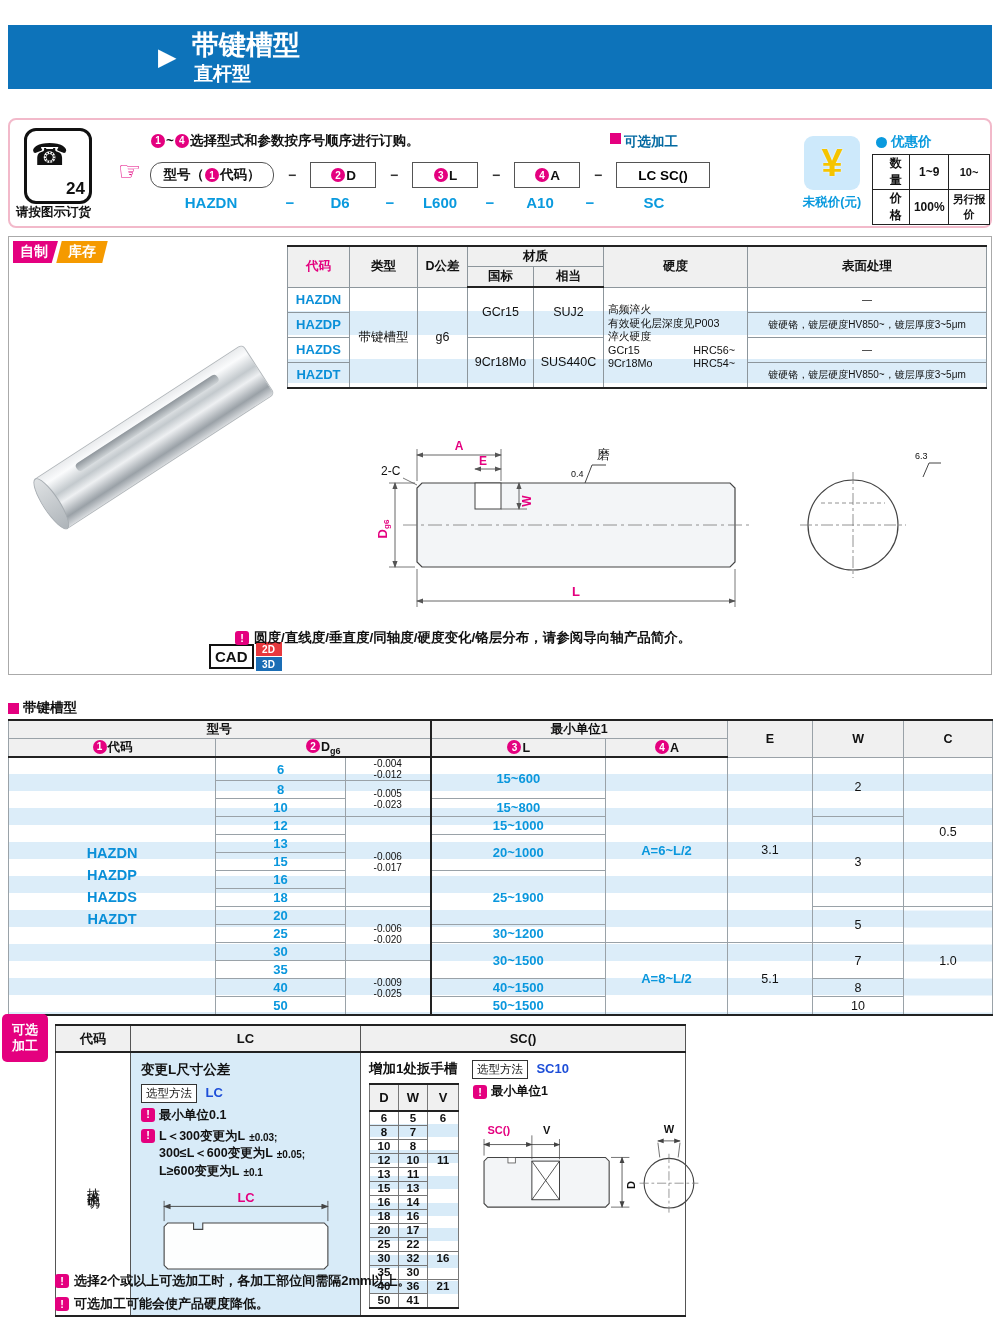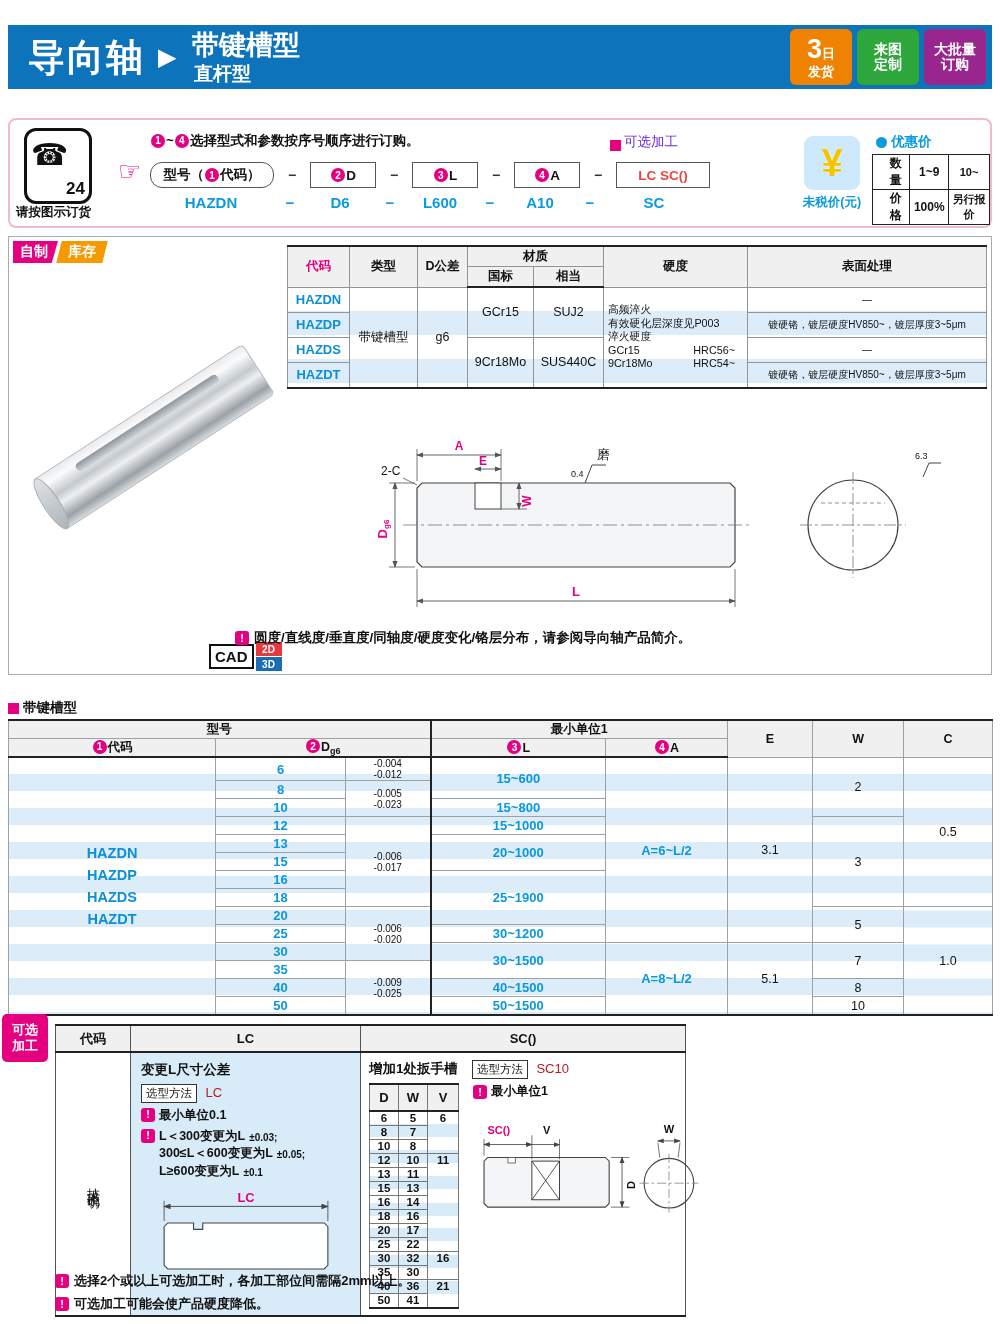--- a/index.html
+++ b/index.html
@@ -28,23 +28,23 @@
   .phone-glyph{left:4px;top:6px;font-size:30px;color:#111;}
   .phone-24{right:4px;bottom:2px;font-size:17px;font-weight:bold;color:#111;}
   .phone-cap{left:6px;top:84px;width:110px;font-size:12.5px;font-weight:bold;color:#111;}
   .finger{left:108px;top:36px;font-size:26px;color:#e4007f;font-weight:bold;}
   .instr{left:140px;top:12px;font-size:13.5px;font-weight:bold;color:#111;}
   .nc{display:inline-flex;width:14px;height:14px;border-radius:50%;background:#e4007f;color:#fff;
       font-size:10px;font-weight:bold;align-items:center;justify-content:center;vertical-align:1px;margin:0 1px;}
   .boxrow{left:140px;top:42px;display:flex;align-items:center;}
   .obox{height:24px;border:1.5px solid #555;display:flex;align-items:center;justify-content:center;
         font-size:13.5px;font-weight:bold;background:#fff;}
-  .obox.b1{width:122px;border-radius:12px;} .obox.bs{width:64px;} .obox.b5{width:92px;color:#ef4444;}
+  .obox.b1{width:122px;border-radius:12px;} .obox.bs{width:64px;} .obox.b5{width:92px;color:#000000;}
   .odash{width:36px;text-align:center;font-size:14px;font-weight:bold;color:#333;}
-  .optlabel{left:600px;top:13px;font-size:13.5px;font-weight:normal;color:#6d28d9;display:flex;align-items:flex-end;gap:3px;}
+  .optlabel{left:600px;top:13px;font-size:13.5px;font-weight:bold;color:#0369a1;display:flex;align-items:flex-start;gap:3px;}
   .sq{display:inline-block;width:11px;height:11px;background:#e4007f;}
   .exrow{left:140px;top:74px;display:flex;align-items:center;color:#0a9ade;font-weight:bold;font-size:15px;}
   .excell{display:flex;align-items:center;justify-content:center;}
   .ex1{width:122px;} .exs{width:64px;} .ex5{width:92px;}
   .exdash{width:36px;text-align:center;}
   .yenbox{left:794px;top:16px;width:56px;height:54px;background:#cde9fb;border-radius:9px;
           display:flex;align-items:center;justify-content:center;font-size:38px;font-weight:bold;color:#f5c400;
           text-shadow:0 0 2px #fff;}
   .yencap{left:782px;top:74px;width:80px;text-align:center;font-size:12.5px;font-weight:bold;color:#0a9ade;}
   .deal{left:866px;top:13px;font-size:13.5px;font-weight:bold;color:#0a9ade;display:flex;align-items:center;gap:4px;}
@@ -113,21 +113,21 @@
   .opt{left:55px;top:1024px;width:630px;table-layout:fixed;border-top:2px solid #222;border-bottom:2px solid #222;}
   .opt th,.opt td{border:1px solid #555;vertical-align:top;padding:0;}
   .opt thead th{background:#f0f0f0;font-size:13px;font-weight:bold;height:25px;vertical-align:middle;
                 border-bottom:2px solid #222;}
   .techcell{text-align:center;vertical-align:middle !important;background:#fff;}
   .tech{writing-mode:vertical-rl;letter-spacing:3px;font-size:13px;margin:0 auto;}
   .lccell{background:#d8ebf8;padding:8px 10px !important;}
   .sccell{background:#fff;padding:6px 8px !important;}
   .optitle{font-size:13.5px;font-weight:bold;}
   .method{display:inline-block;border:1px solid #333;background:#fff;font-size:11.5px;padding:1px 4px;}
-  .mcode{color:#b91c1c;font-weight:normal;font-size:13px;margin-left:4px;}
+  .mcode{color:#1d4ed8;font-weight:bold;font-size:13px;margin-left:4px;}
   .lcnote{display:flex;align-items:flex-start;gap:4px;font-size:12.5px;font-weight:bold;margin-top:5px;line-height:1.25;}
   .lcnote .small{font-size:10px;align-self:flex-end;}
   .indent{margin-left:18px;margin-top:2px;}
   .scflex{display:flex;gap:14px;margin-top:4px;}
   .mini{table-layout:fixed;width:88px;border-top:2px solid #222;border-bottom:2px solid #222;}
   .mini th,.mini td{border:1px solid #777;text-align:center;padding:0;}
   .mini th{font-size:12px;height:14px;background:#fff;}
   .mini tbody{background:repeating-linear-gradient(180deg,#fff 0 13px,#d8ebf8 13px 26px);}
   .mini td{height:13px;font-size:11.5px;font-weight:bold;background:transparent;}
   .scright{display:flex;flex-direction:column;}
@@ -135,38 +135,23 @@
   .fnote{left:55px;display:flex;align-items:center;gap:5px;font-size:13px;font-weight:bold;}
   svg text{font-family:"Liberation Sans","DejaVu Sans",sans-serif;}
   .mag{fill:#e4007f;font-weight:bold;}
 </style>
 </head>
 <body>
 
 <div class="page">
 
   <div class="abs hdr">
-    <span class="abs hdr-title">导向轴</span>
     <span class="abs hdr-arrow">▶</span>
     <span class="abs hdr-type">带键槽型</span>
     <span class="abs hdr-sub">直杆型</span>
-    <div class="abs badges">
-      <div class="badge orange">
-        <div class="b-big"><span>3</span><span class="b-sm">日</span></div>
-        <div class="b-line2">发货</div>
-      </div>
-      <div class="badge green">
-        <div class="b-line">来图</div>
-        <div class="b-line">定制</div>
-      </div>
-      <div class="badge purple">
-        <div class="b-line">大批量</div>
-        <div class="b-line">订购</div>
-      </div>
-    </div>
   </div>
 
   <div class="abs order">
     <div class="abs phone">
       <span class="abs phone-glyph">☎</span>
       <span class="abs phone-24">24</span>
     </div>
     <div class="abs phone-cap">请按图示订货</div>
     <span class="abs finger">☞</span>
 

